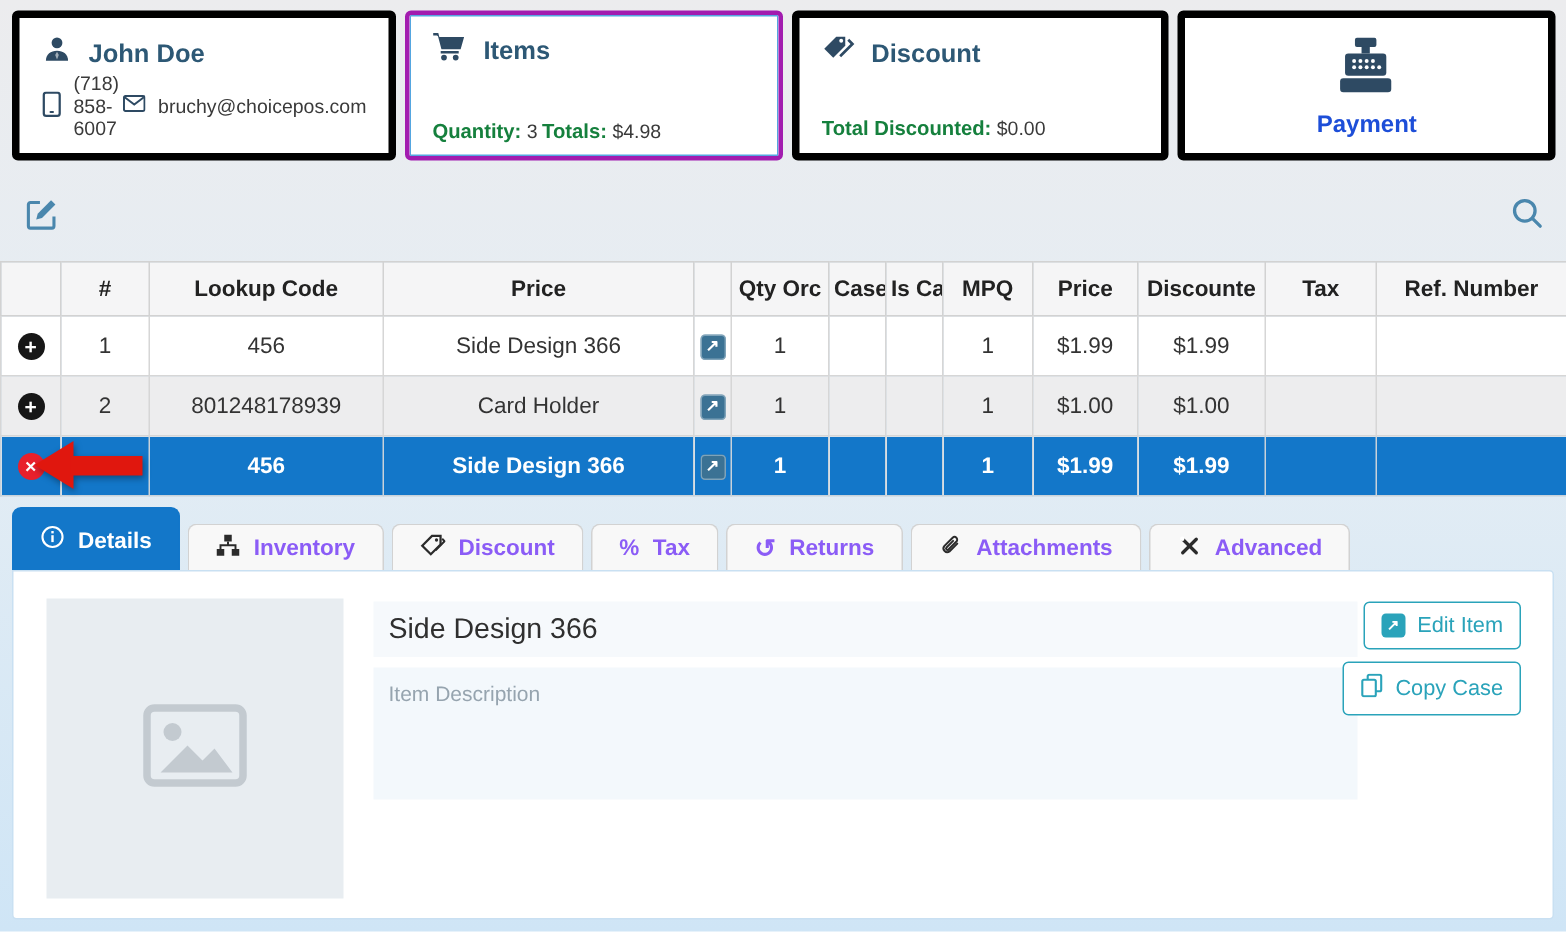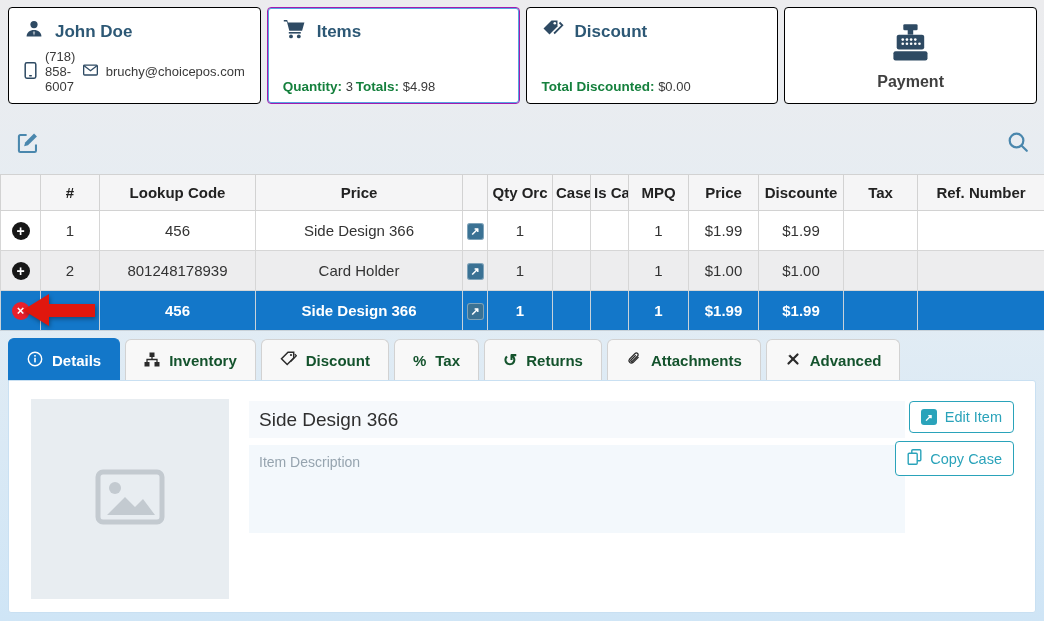--- a/index.html
+++ b/index.html
@@ -10,32 +10,32 @@
     position: relative;
     overflow: hidden;
     color:#333;
   }
   
   .cards-row {
     position:absolute; top:7px; left:8px; width:1029px; height:97px;
     display:grid; grid-template-columns:repeat(4,1fr); gap:6px;
   }
   .card {
-    background:#fff; border:1px solid #000000; border-radius:4px;
+    background:#fff; border:5px solid #000000; border-radius:4px;
     padding:11px 15px 9px 15px; display:flex; flex-direction:column; position:relative;
   }
-  .card.selected { border:1px solid #a21caf; box-shadow:0 0 0 1px #54a6e0 inset;gap:28px; }
+  .card.selected { border:3px solid #a21caf; box-shadow:0 0 0 1px #54a6e0 inset;gap:28px; }
   .card-title { display:flex; align-items:center; gap:11px; font-size:17px; font-weight:600; color:#2d5875; }
   .card-title svg { flex:0 0 auto; }
   .card-lines { margin-top:auto; display:flex; gap:3px; font-size:13px; color:#3a3a3a; }
   .card-lines .line { display:flex; align-items:center; gap:8px; }
   .kv b { font-weight:700; color:#15803d; font-size:13.5px; }
   .kv span.val { font-weight:400; }
   .payment-card { align-items:center; justify-content:center; gap:4px; }
-  .payment-label { font-size:16px; font-weight:600; color:#404040; }
+  .payment-label { font-size:16px; font-weight:600; color:#1d4ed8; }
   
   .toolbar-edit { position:absolute; left:17px; top:132px; width:22px; height:22px; cursor:pointer; }
   .toolbar-search { position:absolute; left:1007px; top:131px; width:22px; height:22px; cursor:pointer; }
   
   table.grid { position:absolute; top:174px; left:0; width:1044px; border-collapse:collapse; table-layout:fixed; }
   table.grid th {
     height:36px; background:#f5f5f6; border:1px solid #d2d2d2;
     font-size:15px; font-weight:700; color:#222; text-align:center;
     white-space:nowrap; overflow:hidden; padding:0 3px;
   }
@@ -65,23 +65,23 @@
   
   .arrow-annotation { position:absolute; left:0; top:290px; width:130px; height:41px; pointer-events:none;
                       filter:drop-shadow(1px 2px 2px rgba(0,0,0,.35)); }
   .arrow-shaft { position:absolute; left:47px; top:14px; width:48px; height:13px; background:#e0170e; }
   .arrow-head  { position:absolute; left:23px; top:4px; width:0; height:0;
                  border-top:16px solid transparent; border-bottom:16px solid transparent;
                  border-right:26px solid #e0170e; }
   
   .tabs { position:absolute; top:338px; left:8px; display:flex; gap:5px; align-items:flex-end; height:43px; }
   .tab {
-    height:42px; padding:0 18px; background:#f8f8f8; border:1px solid #d2d2d2; border-bottom:none;
+    height:32px; padding:0 18px; background:#f8f8f8; border:1px solid #d2d2d2; border-bottom:none;
     border-radius:6px 6px 0 0; display:flex; align-items:center; gap:9px;
-    font-size:15px; font-weight:700; color:#14532d; cursor:pointer; white-space:nowrap;
+    font-size:15px; font-weight:700; color:#8b5cf6; cursor:pointer; white-space:nowrap;
   }
   .tab.active { height:43px; background:#1377c9; border-color:#1377c9; color:#fff; }
   .tab .tab-glyph { font-size:15px; font-weight:700; line-height:1; }
   .tab .tab-glyph.big { font-size:17px; }
   
   .panel {
     position:absolute; top:380px; left:8px; width:1028px; height:233px;
     background:#fff; border:1px solid #c9e0f2; border-radius:0 3px 3px 3px;
   }
   .img-placeholder {

